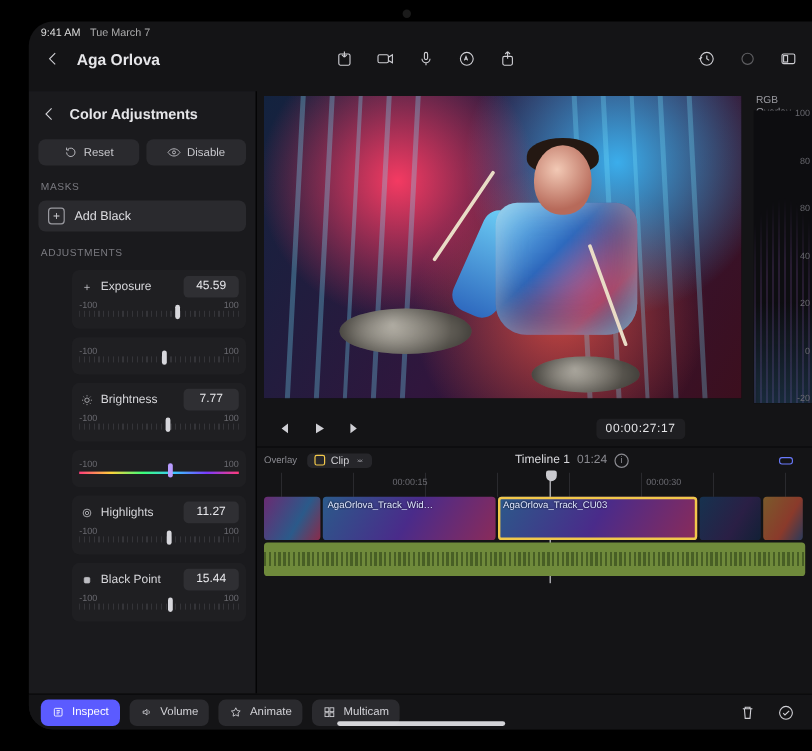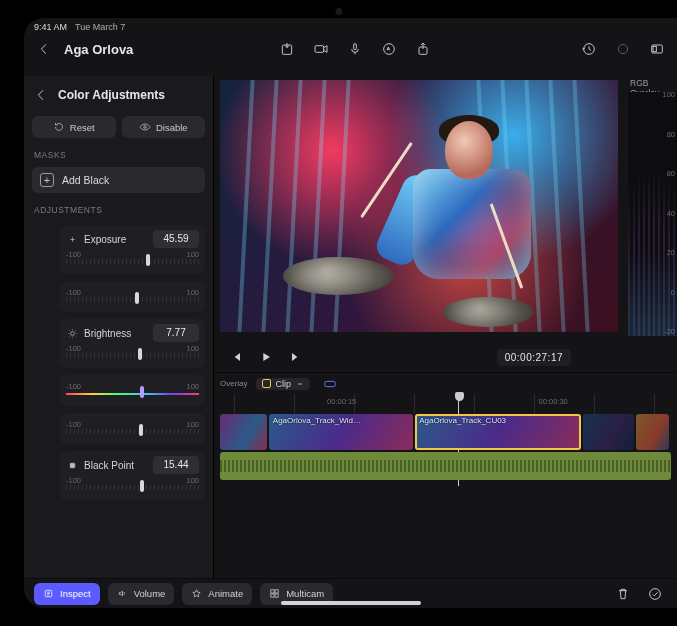--- a/index.html
+++ b/index.html
@@ -415,20 +415,30 @@
         <div class="adj">
           <div class="slider hue">
             <span class="min">-100</span>
             <div class="ticks"></div>
               <div class="knob" style="left:56%;background:#b89bff"></div>
             <span class="max">100</span>
           </div>
         </div>
 
         <div class="adj">
+          <div class="adj-head">
+            <div class="adj-ico">
+                <svg viewBox="0 0 24 24">
+                  <circle cx="12" cy="12" r="7"></circle>
+                  <circle cx="12" cy="12" r="3"></circle>
+                </svg>
+              </div>
+            <div class="adj-name">Highlights</div>
+            <div class="adj-val">11.27</div>
+          </div>
           <div class="slider">
             <span class="min">-100</span>
             <div class="ticks"></div>
               <div class="knob" style="left:55%"></div>
             <span class="max">100</span>
           </div>
         </div>
 
         <div class="adj">
           <div class="adj-head">
@@ -507,20 +517,25 @@
             <span>Overlay</span>
           </div>
           <div class="clipchip">
             <div class="chip-ico"></div>
             <span>Clip</span>
             <svg viewBox="0 0 24 24" style="width:8px;height:8px;stroke:#8a8a90;fill:none;stroke-width:2">
                 <polyline points="6 15 12 9 18 15"></polyline>
                 <polyline points="6 9 12 15 18 9" transform="translate(0 0)"></polyline>
               </svg>
           </div>
+          <div class="center">
+            <span>Timeline 1</span>
+            <span class="dur">01:24</span>
+            <div class="info">i</div>
+          </div>
           <div class="iconbtn" style="color:#6a7bff">
             <svg viewBox="0 0 24 24">
                 <rect x="4" y="8" width="16" height="8" rx="3"></rect>
               </svg>
           </div>
         </div>
 
         <div class="ruler">
           <span class="t" style="left:22%">00:00:15</span>
           <span class="t" style="left:72%">00:00:30</span>

